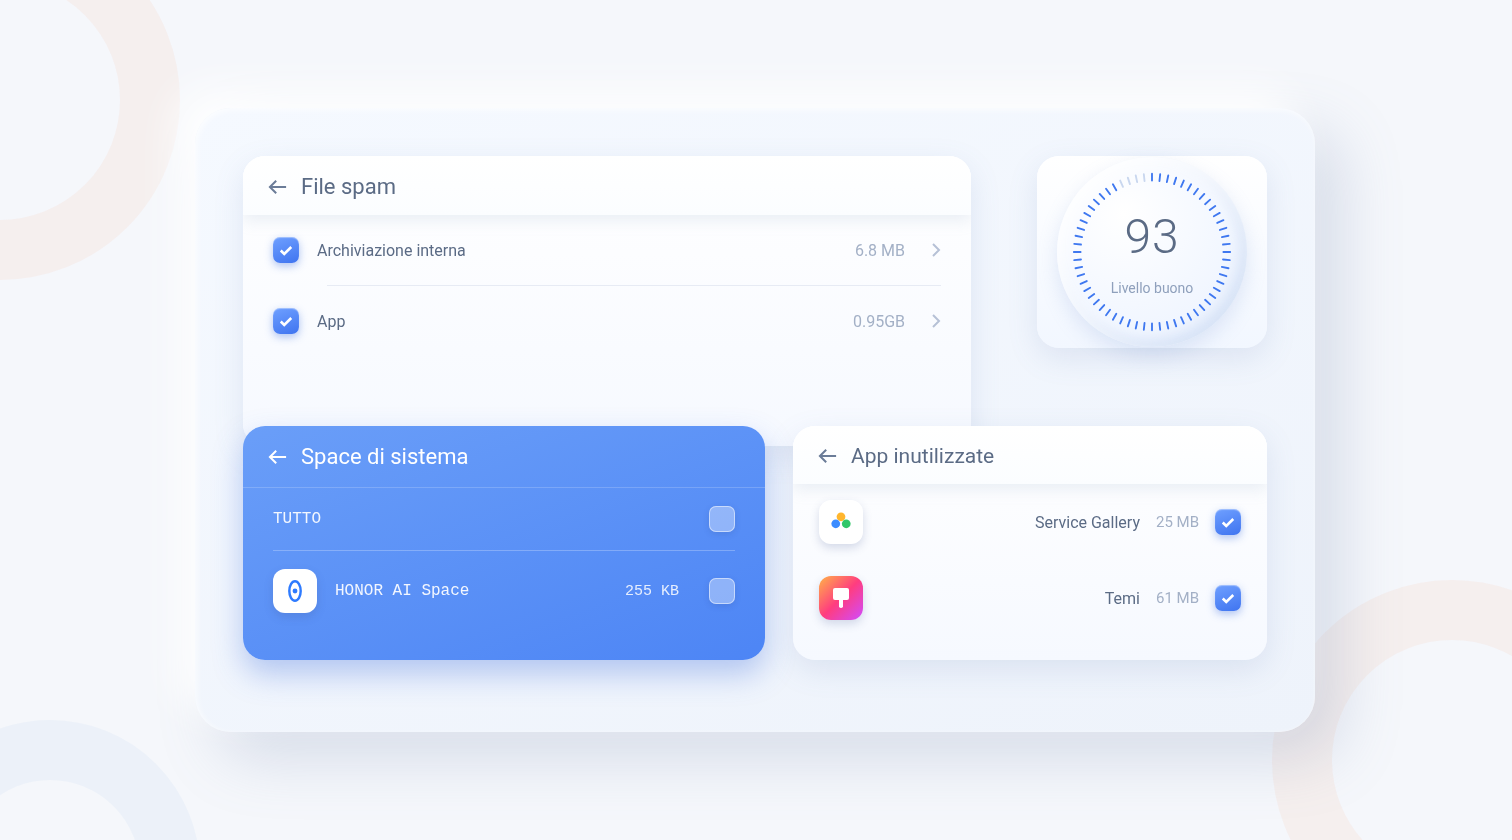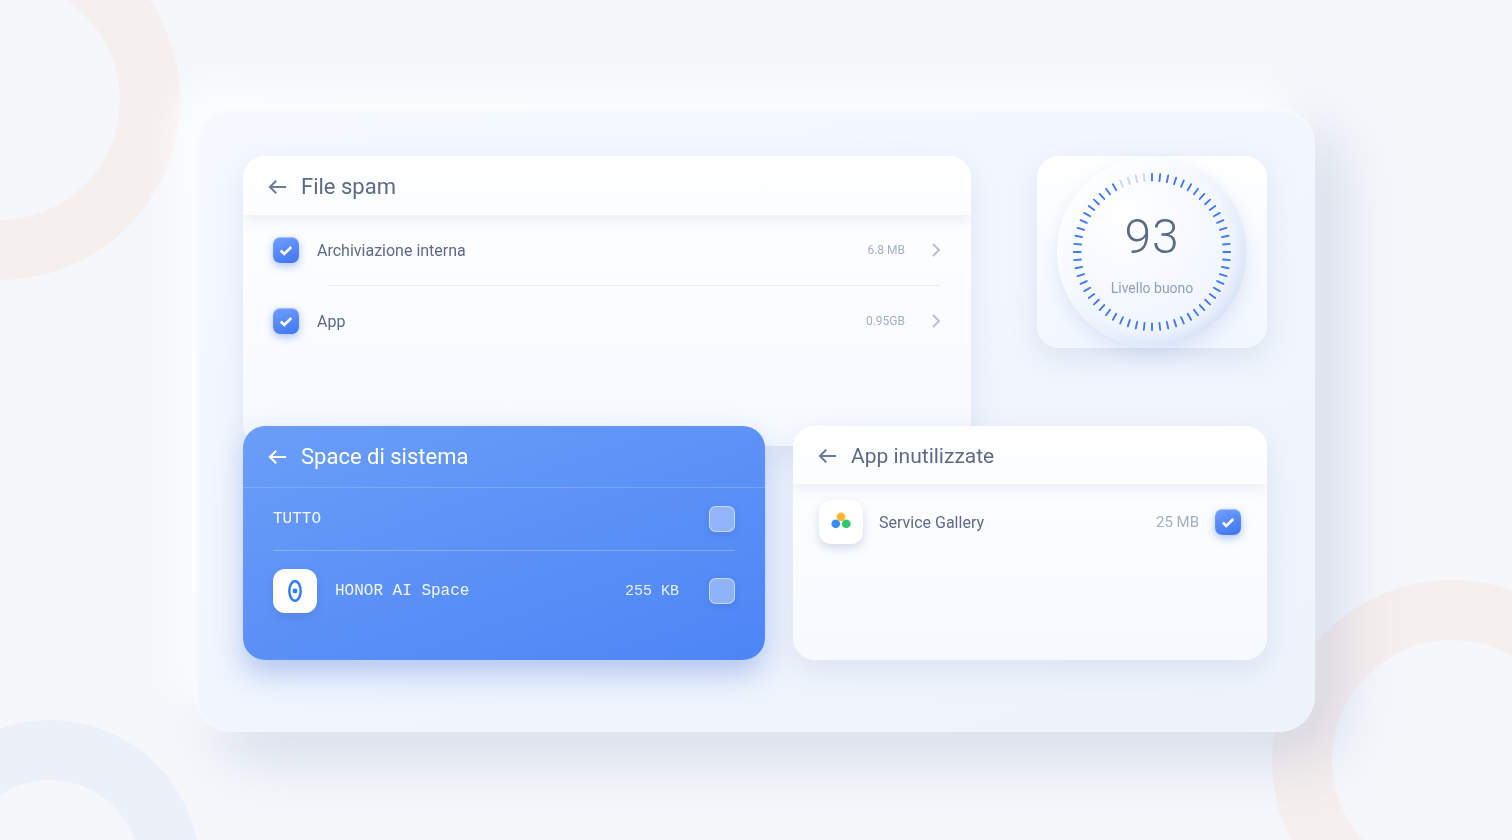--- a/index.html
+++ b/index.html
@@ -101,21 +101,21 @@
     cursor:pointer;
     flex-shrink:0;
   }
   .checkbox svg { stroke:#fff; stroke-width:3; fill:none; }
   .checkbox.unchecked {
     background: rgba(255,255,255,0.35);
     box-shadow: inset 0 0 0 1px rgba(255,255,255,0.5), 0 2px 6px rgba(40,60,120,0.15);
   }
 
   .row-label { color:#5b6b85; font-size:16px; flex:1; }
-  .row-size  { color:#a3b0c6; font-size:12px; }
+  .row-size  { color:#a3b0c6; font-size:16px; }
   .chevron { display:inline-flex; margin-left:8px; }
   .chevron svg { stroke:#b6c1d6; stroke-width:2; fill:none; }
 
   
   .score {
     background: linear-gradient(180deg,#ffffff 0%, #f2f7ff 100%);
     border-radius: 22px;
     box-shadow:
       0 10px 30px rgba(100,130,180,0.15),
       inset 0 1px 1px rgba(255,255,255,0.9);
@@ -177,21 +177,21 @@
   .cache     { position:absolute; left:48px; top:318px; width:522px; height:234px; border-radius:22px; overflow:visible;}
   .unused    { position:absolute; left:598px; top:318px; width:474px; height:234px; }
 
   .cache { background: linear-gradient(160deg,#6a9ef8,#4d85f5); }
   .cache .card-header { background:transparent; box-shadow:none; border-bottom:1px solid rgba(255,255,255,0.18); }
   .cache-list { }
   .cache .row-size { color: rgba(255,255,255,0.85); font-size:15px; }
 
   .unused .row-label { color:#5b6b85; }
   .unused .row-size  { color:#a3b0c6; font-size:15px; }
-  .unused .row { padding:16px 26px; gap:16px; }
+  .unused .row { padding:16px 26px; gap:16px;text-align:right; }
   .unused .card-header { font-size:21px; }
 
 </style>
 </head>
 <body>
 
 <div class="blob blob-tl"></div>
 <div class="blob blob-br"></div>
 <div class="blob blob-bl"></div>
 
@@ -359,15 +359,30 @@
         </svg>
       </div>
       <div class="row-label">Service Gallery</div>
       <div class="row-size">25 MB</div>
       <div class="checkbox">
         <svg width="14" height="11" viewBox="0 0 16 12">
             <path d="M2 6 L6 10 L14 2"></path>
           </svg>
       </div>
     </div>
+    <div class="row">
+      <div class="app-icon temi">
+        <svg width="20" height="22" viewBox="0 0 20 22">
+          <rect x="2" y="1" width="16" height="12" rx="2" fill="#fff"></rect>
+          <path d="M8 13 L8 20 Q10 22 12 20 L12 13 Z" fill="#fff"></path>
+        </svg>
+      </div>
+      <div class="row-label">Temi</div>
+      <div class="row-size">61 MB</div>
+      <div class="checkbox">
+        <svg width="14" height="11" viewBox="0 0 16 12">
+            <path d="M2 6 L6 10 L14 2"></path>
+          </svg>
+      </div>
+    </div>
   </div>
 
 </div>
 
 </body></html>

